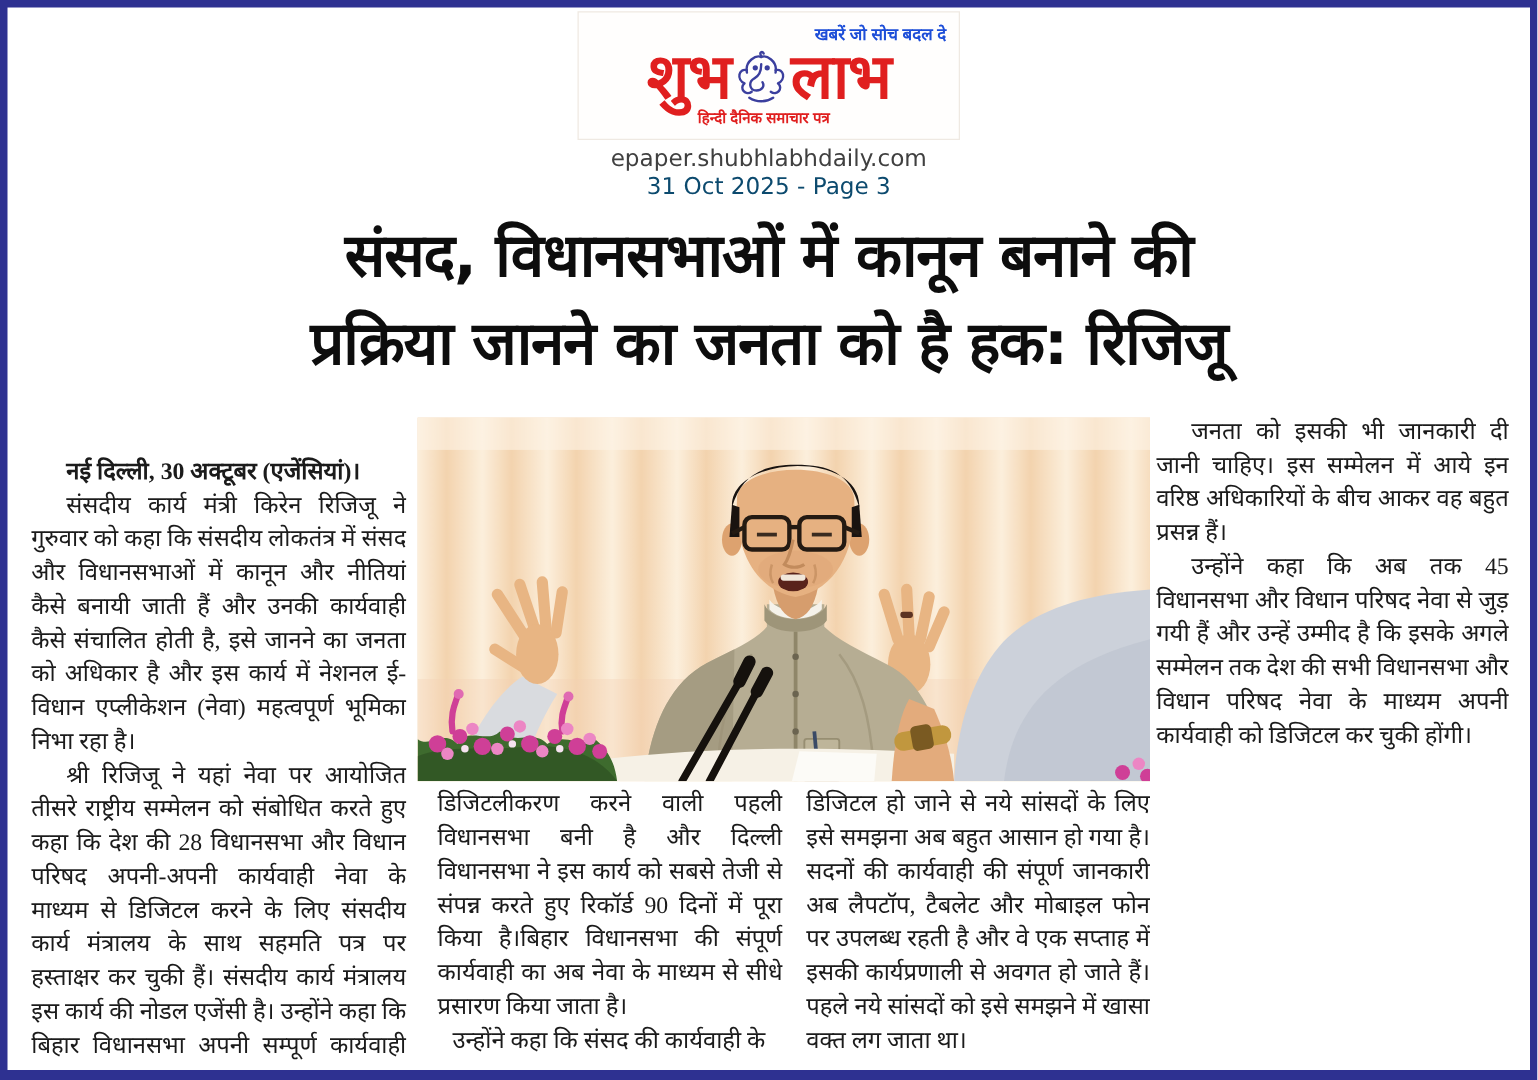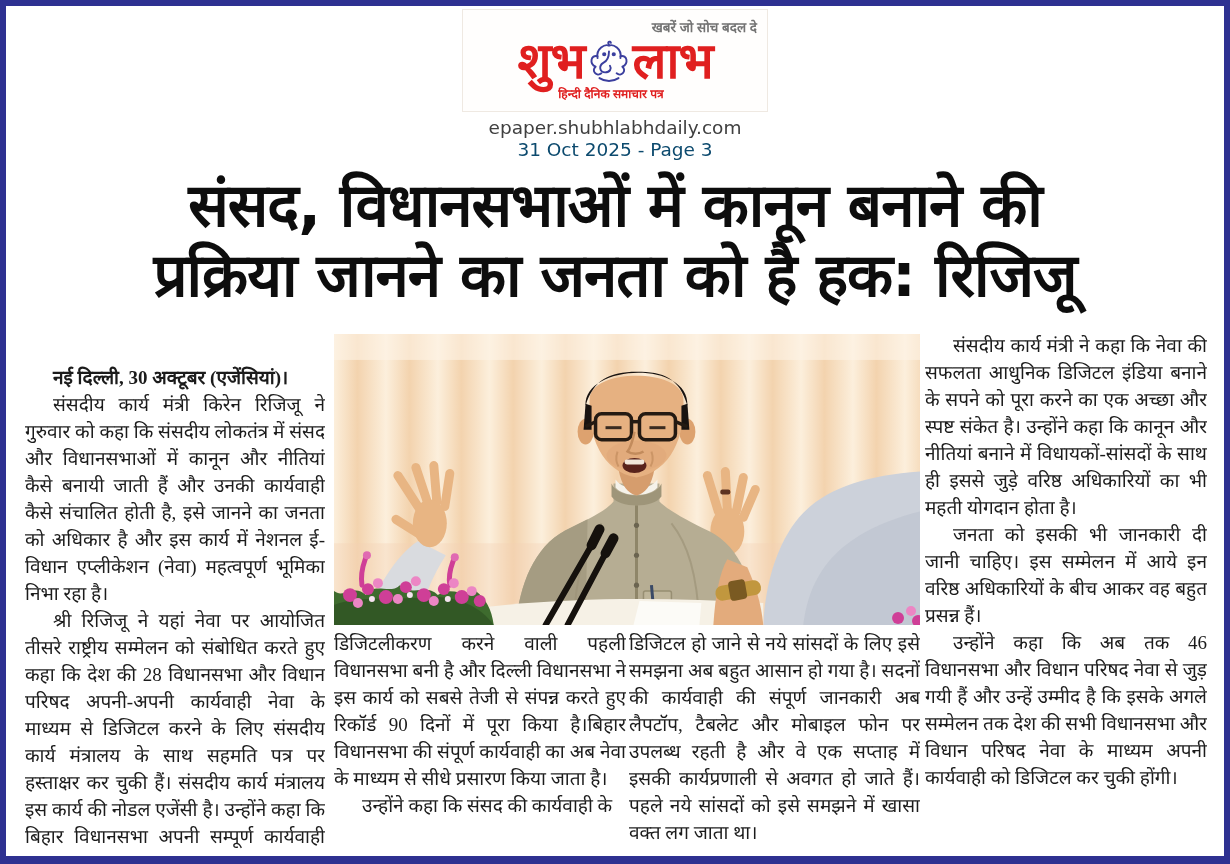--- a/index.html
+++ b/index.html
@@ -12,21 +12,21 @@
     box-sizing:border-box;pointer-events:none;z-index:50;
   }
   
   .logo-box{
     position:absolute;left:462px;top:9px;width:306px;height:103px;
     background:#fffefd;border:1px solid #efe9e2;box-sizing:border-box;
     display:flex;flex-direction:column;justify-content:center;align-items:center;
   }
   .tagline-top{
     width:100%;text-align:right;padding-right:10px;box-sizing:border-box;
-    color:#737373;font-weight:bold;font-size:13.5px;line-height:15px;
+    color:#1d4ed8;font-weight:bold;font-size:13.5px;line-height:15px;
     font-family:"Liberation Sans","DejaVu Sans",sans-serif;
   }
   .logo-row{display:flex;align-items:center;justify-content:center;gap:1px;margin:-2px 0;text-align:right;}
   .logo-word{
     color:#e01f1f;font-size:50px;line-height:56px;font-weight:800;
     font-family:"DejaVu Sans","Liberation Sans",sans-serif;letter-spacing:-1px;
   }
   .ganesh{display:inline-block;width:42px;height:44px;margin:0 2px;}
   .tagline-bottom{
     width:100%;text-align:center;padding-right:8px;box-sizing:border-box;
@@ -42,30 +42,30 @@
     position:absolute;left:0;top:139px;width:100%;text-align:center;
     font-family:"DejaVu Sans","Liberation Sans",sans-serif;
     font-size:18.5px;line-height:21px;color:#0c4a6e;
   }
   
   .headline{
     position:absolute;left:0;top:170px;width:100%;margin:0;text-align:center;
     color:#0d0d0d;font-weight:800;z-index:2;
   }
   .hl-line{
-    display:block;font-size:60px;line-height:70px;white-space:nowrap;
+    display:block;font-size:48px;line-height:70px;white-space:nowrap;
     font-family:"DejaVu Sans","Liberation Sans",sans-serif;letter-spacing:-1px;
   }
   
   .col{
     position:absolute;text-align:justify;color:#1b1b1b;
     font-size:19px;line-height:27px;overflow:hidden;
   }
   .col p{margin:0;text-indent:28px;}
-  .col p.noindent{text-indent:0;}
+  .col p.noindent{text-indent:0;margin-left:16px;}
   .col p.spread{text-align-last:justify;}
   .dateline{font-weight:bold;text-indent:14px;}
   .col1{left:25px;top:332px;width:300px;height:521px;margin-top:32px;}
   .col2{left:334px;top:630px;width:292px;height:226px;}
   .col3{left:629px;top:630px;width:291px;height:226px;}
   .col4{left:925px;top:332px;width:282px;height:521px;}
   
   .photo{
     position:absolute;left:334px;top:334px;width:586px;height:291px;margin:0;
     overflow:hidden;background:#f8e2c8;
@@ -269,16 +269,15 @@
 <div class="col col2">
   <p class="noindent">डिजिटलीकरण करने वाली पहली विधानसभा बनी है और दिल्ली विधानसभा ने इस कार्य को सबसे तेजी से संपन्न करते हुए रिकॉर्ड 90 दिनों में पूरा किया है।बिहार विधानसभा की संपूर्ण कार्यवाही का अब नेवा के माध्यम से सीधे प्रसारण किया जाता है।</p>
   <p>उन्होंने कहा कि संसद की कार्यवाही के</p>
 </div>
 
 <div class="col col3">
   <p class="noindent">डिजिटल हो जाने से नये सांसदों के लिए इसे समझना अब बहुत आसान हो गया है। सदनों की कार्यवाही की संपूर्ण जानकारी अब लैपटॉप, टैबलेट और मोबाइल फोन पर उपलब्ध रहती है और वे एक सप्ताह में इसकी कार्यप्रणाली से अवगत हो जाते हैं। पहले नये सांसदों को इसे समझने में खासा वक्त लग जाता था।</p>
 </div>
 
 <div class="col col4">
-  <p>संसदीय कार्य मंत्री ने कहा कि नेवा की सफलता आधुनिक डिजिटल इंडिया बनाने के सपने को पूरा करने का एक अच्छा और स्पष्ट संकेत है। उन्होंने कहा कि कानून और नीतियां बनाने में विधायकों-सांसदों के साथ ही इससे जुड़े वरिष्ठ अधिकारियों का भी महती योगदान होता है।</p>
   <p>जनता को इसकी भी जानकारी दी जानी चाहिए। इस सम्मेलन में आये इन वरिष्ठ अधिकारियों के बीच आकर वह बहुत प्रसन्न हैं।</p>
-  <p>उन्होंने कहा कि अब तक 46 विधानसभा और विधान परिषद नेवा से जुड़ गयी हैं और उन्हें उम्मीद है कि इसके अगले सम्मेलन तक देश की सभी विधानसभा और विधान परिषद नेवा के माध्यम अपनी कार्यवाही को डिजिटल कर चुकी होंगी।</p>
+  <p>उन्होंने कहा कि अब तक 45 विधानसभा और विधान परिषद नेवा से जुड़ गयी हैं और उन्हें उम्मीद है कि इसके अगले सम्मेलन तक देश की सभी विधानसभा और विधान परिषद नेवा के माध्यम अपनी कार्यवाही को डिजिटल कर चुकी होंगी।</p>
 </div>
 
 </body></html>

